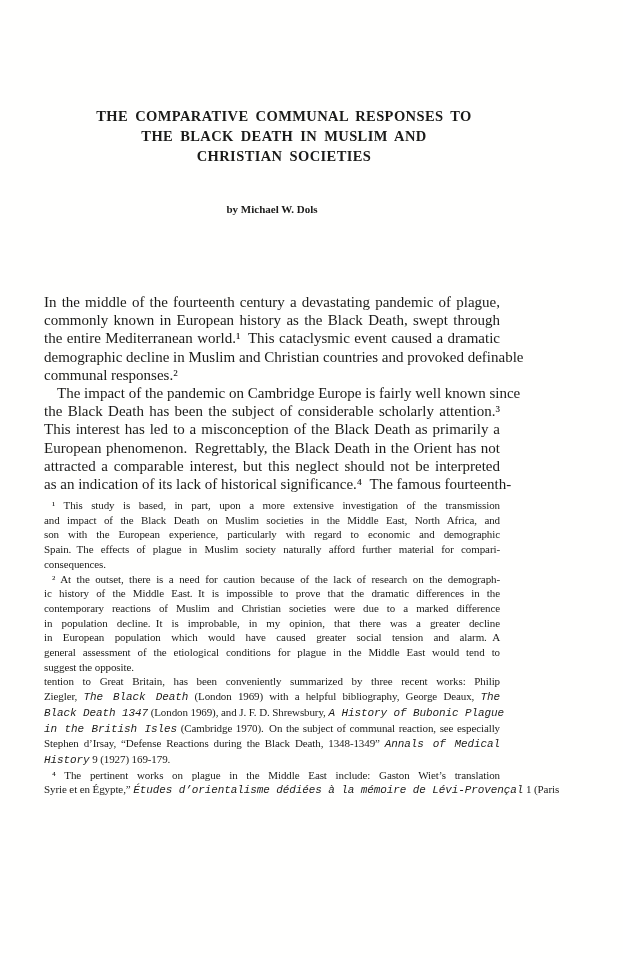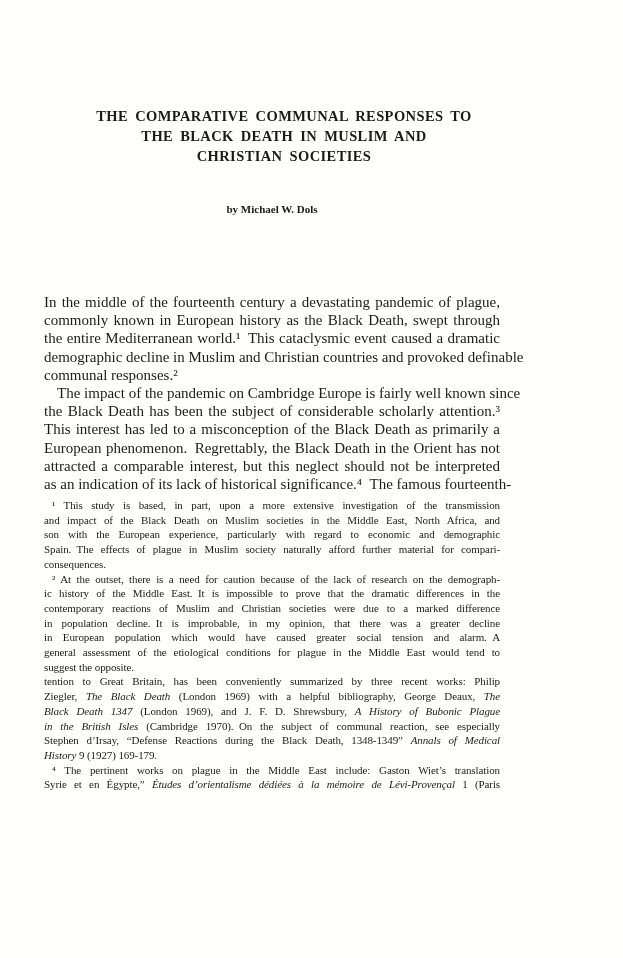--- a/index.html
+++ b/index.html
@@ -60,21 +60,21 @@
     letter-spacing: -0.1px;
   }
   .fline {
     text-align: justify;
     text-align-last: justify;
     text-justify: inter-word;
     white-space: nowrap;
   }
   .fline.last { text-align-last: left; }
   .fline.first { text-indent: 8px; }
-  .it { font-style: italic; }
+  .it { font-style: italic; font-family: Liberation Mono, monospace; }
 </style>
 </head>
 <body>
 
 <div class="page">
   <div class="title" id="title">
       <div class="title-line">THE COMPARATIVE COMMUNAL RESPONSES TO</div>
       <div class="title-line">THE BLACK DEATH IN MUSLIM AND</div>
       <div class="title-line">CHRISTIAN SOCIETIES</div>
     </div>

